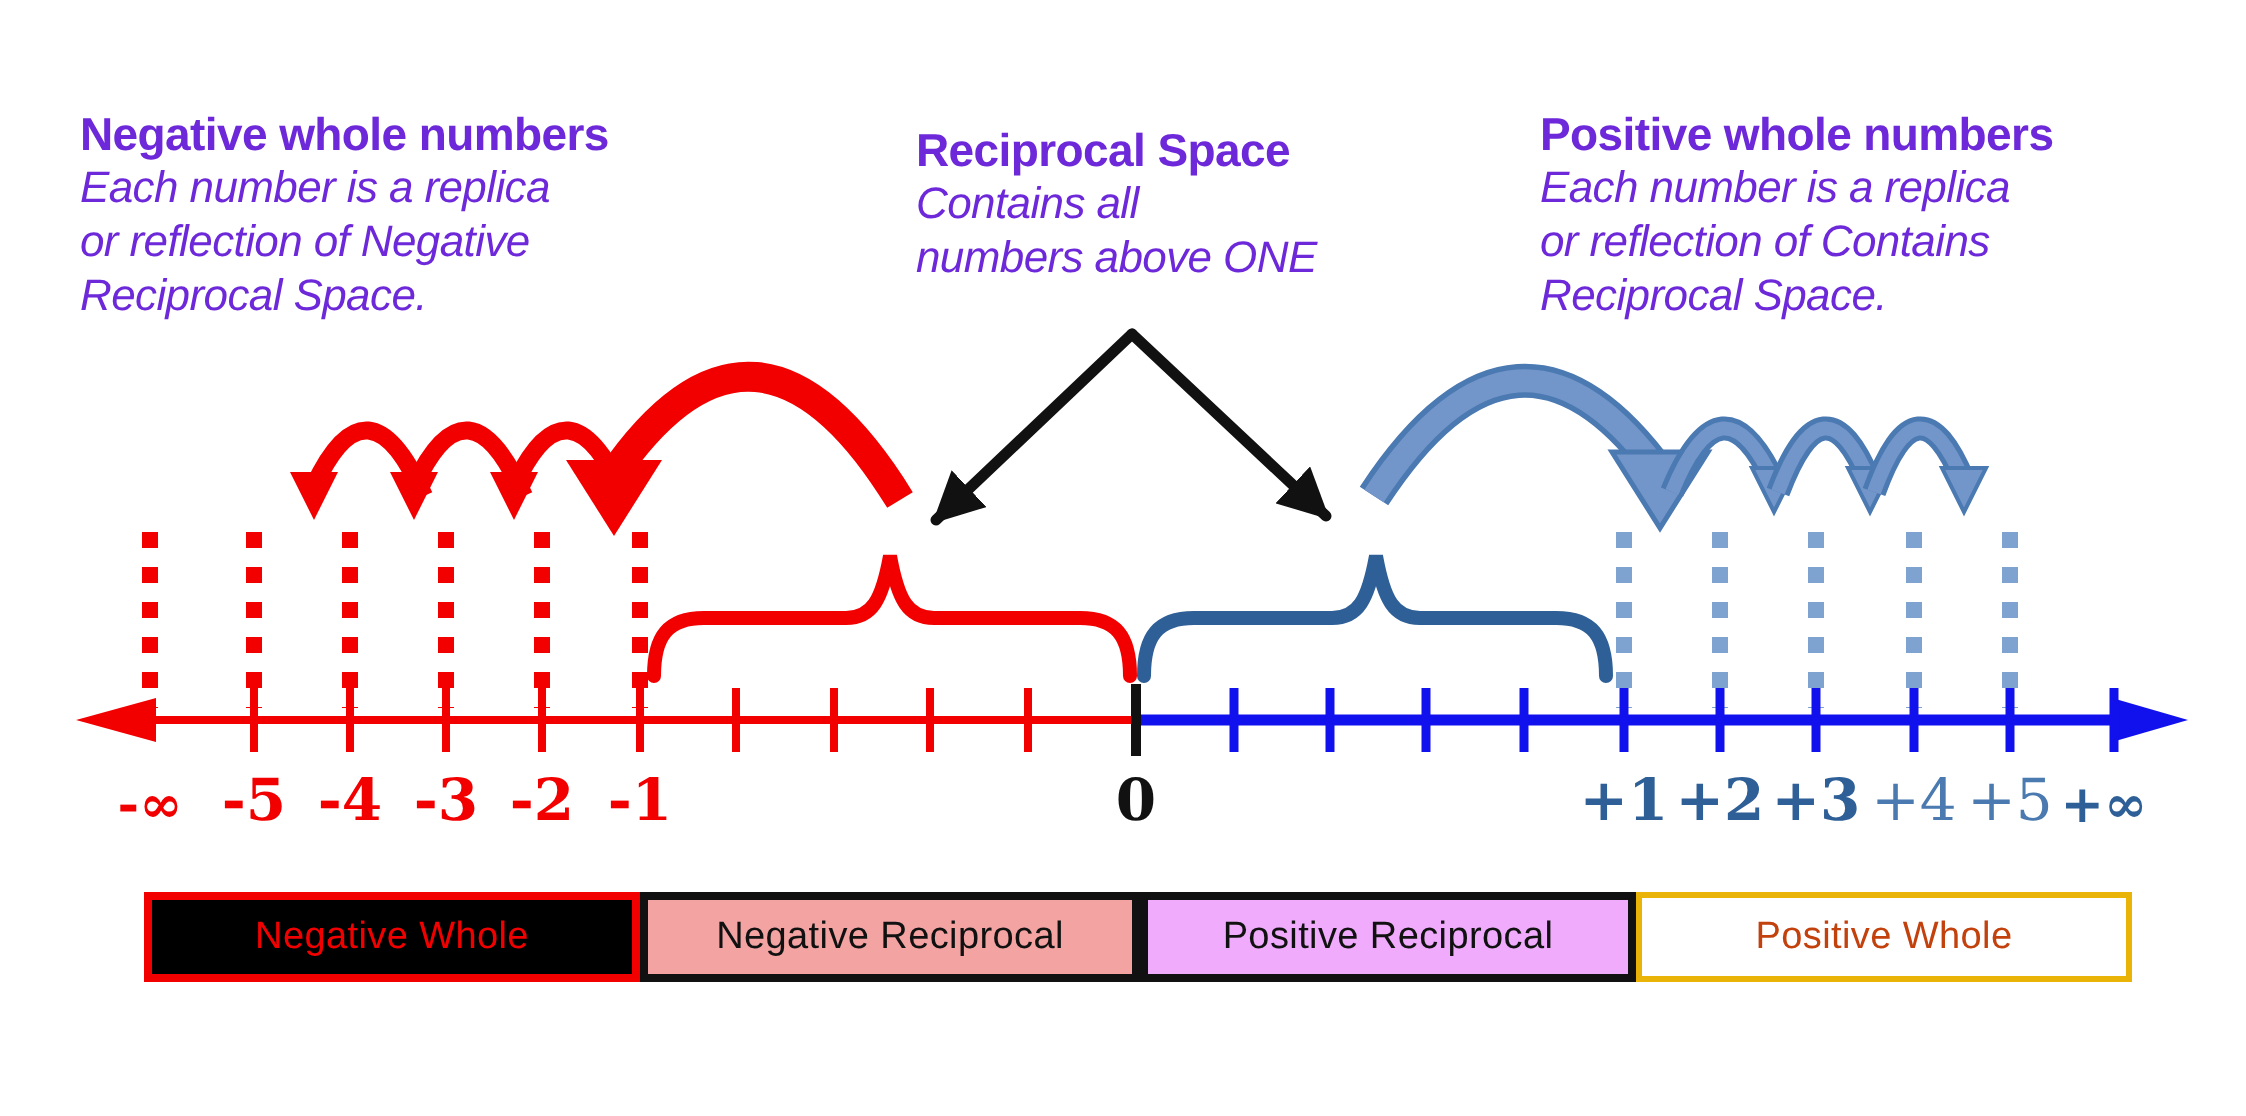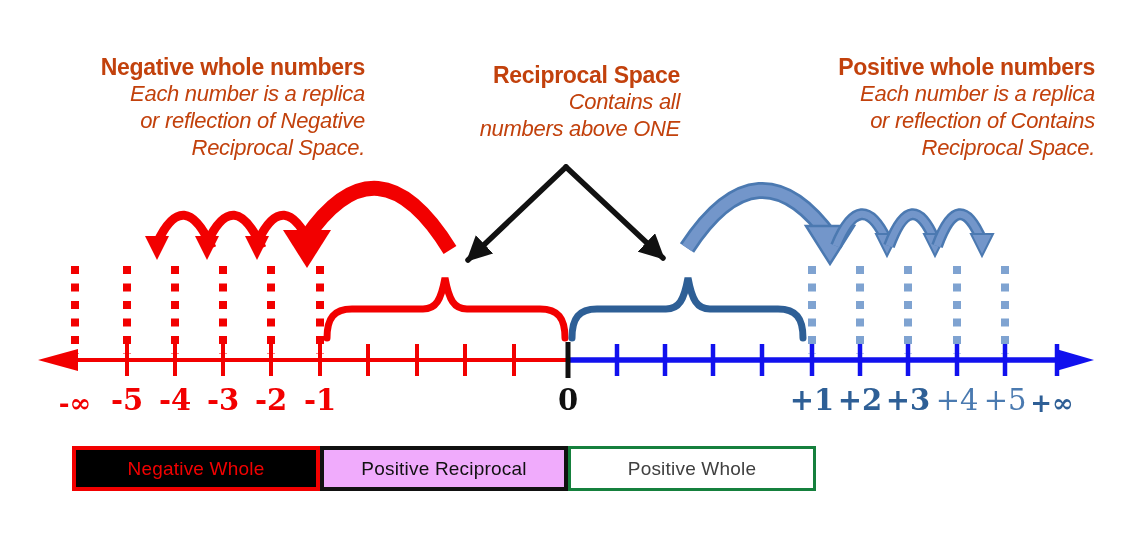--- a/index.html
+++ b/index.html
@@ -1,21 +1,21 @@
 <!DOCTYPE html>
 <html><head>
 <meta charset="utf-8">
 <style>
   html,body{margin:0;padding:0;background:#fff;}
   #canvas{
     position:relative;width:1123px;height:558px;background:#ffffff;
     font-family:"Liberation Sans", sans-serif;overflow:hidden;
   }
   
-  .annot{position:absolute;text-align:right;color:#c2410c;letter-spacing:-0.3px;}
+  .annot{position:absolute;text-align:left;color:#6d28d9;letter-spacing:-0.3px;}
   .annot .title{font-weight:bold;font-size:23px;line-height:26px;}
   .annot .line{font-size:22px;line-height:27px;font-style:italic;}
   #annot-left{left:40px;top:54px;width:325px;}
   #annot-center{left:458px;top:62px;width:222px;}
   #annot-right{left:770px;top:54px;width:325px;}
   
   #art{position:absolute;left:0;top:0;}
   
   .num{
     position:absolute;top:384px;transform:translateX(-50%);
@@ -29,21 +29,21 @@
   .num.inf{font-size:26px;top:387px;}
   
   #legend{position:absolute;left:72px;top:446px;width:994px;height:45px;display:flex;}
   .seg{
     box-sizing:border-box;height:45px;display:flex;align-items:center;justify-content:center;
     font-size:19px;letter-spacing:0.2px;
   }
   .seg1{width:248px;border:4px solid #f20000;background:#000000;color:#f20000;}
   .seg2{width:250px;border:4px solid #111111;background:#f4a3a3;color:#111111;}
   .seg3{width:248px;border:4px solid #111111;background:#f0abfc;color:#111111;}
-  .seg4{width:248px;border:3px solid #15803d;background:#ffffff;color:#404040;}
+  .seg4{width:248px;border:3px solid #eab308;background:#ffffff;color:#c2410c;}
 </style>
 </head>
 <body>
 
 <div id="canvas">
 
   <div class="annot" id="annot-left">
     <div class="title">Negative whole numbers</div>
     <div class="line">Each number is a replica</div>
     <div class="line">or reflection of Negative</div>
@@ -172,20 +172,23 @@
     <span class="num blue-bold" style="left:908px;">+3</span>
     <span class="num blue-light" style="left:957px;">+4</span>
     <span class="num blue-light" style="left:1005px;">+5</span>
     <span class="num blue-bold inf" style="left:1052px;">+∞</span>
   </div>
 
   <div id="legend">
     <div class="seg seg1">
       <span>Negative Whole</span>
     </div>
+    <div class="seg seg2">
+      <span>Negative Reciprocal</span>
+    </div>
     <div class="seg seg3">
       <span>Positive Reciprocal</span>
     </div>
     <div class="seg seg4">
       <span>Positive Whole</span>
     </div>
   </div>
 
 </div>
 

